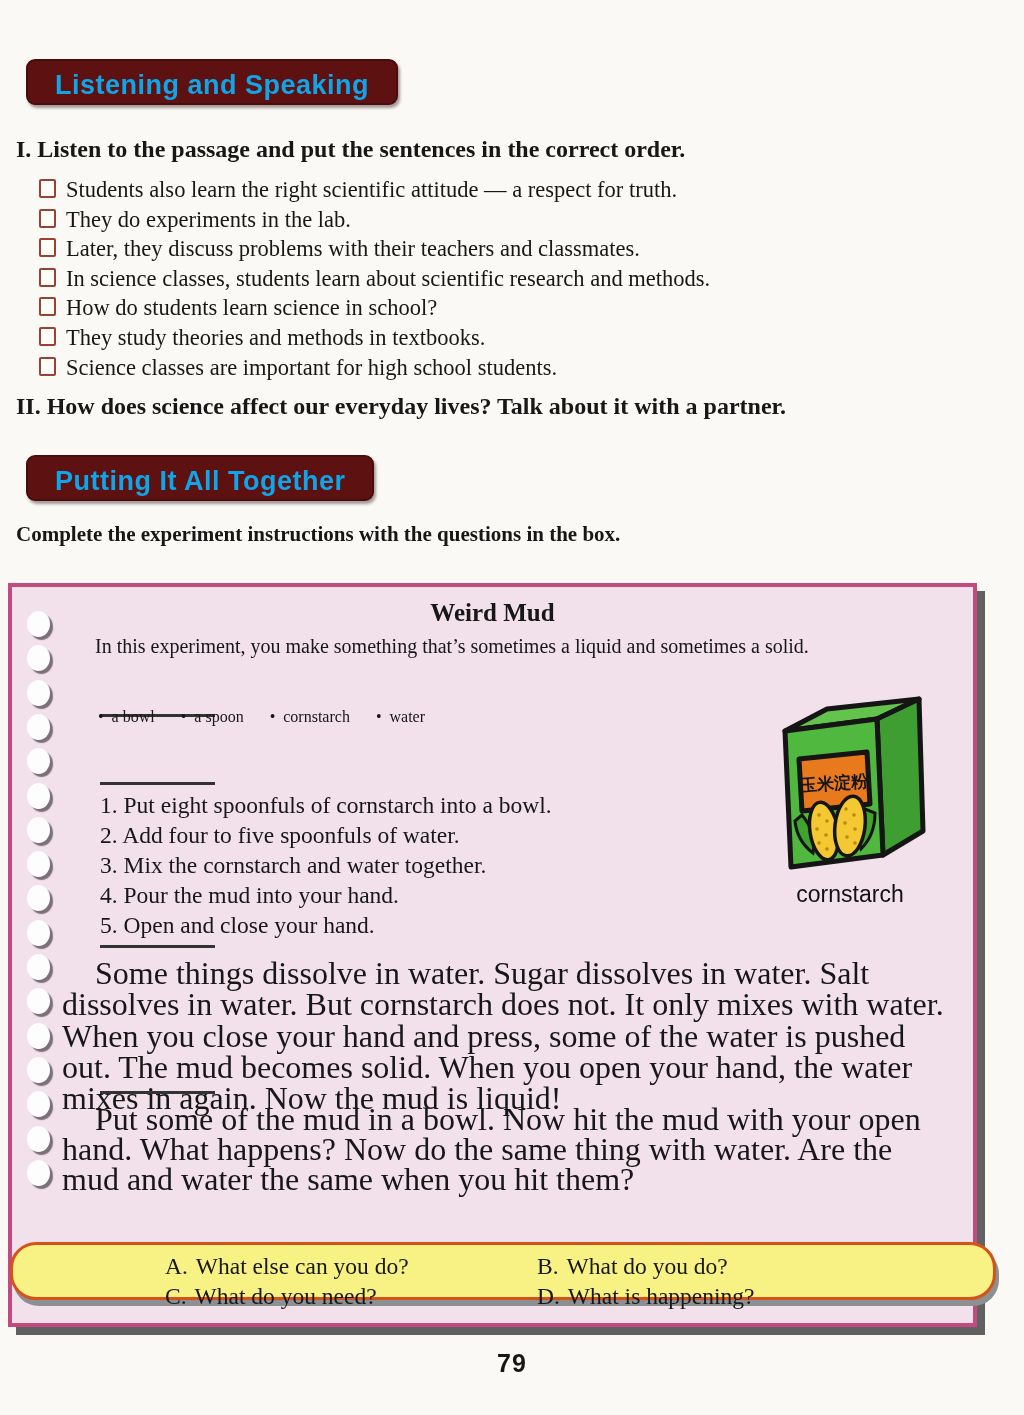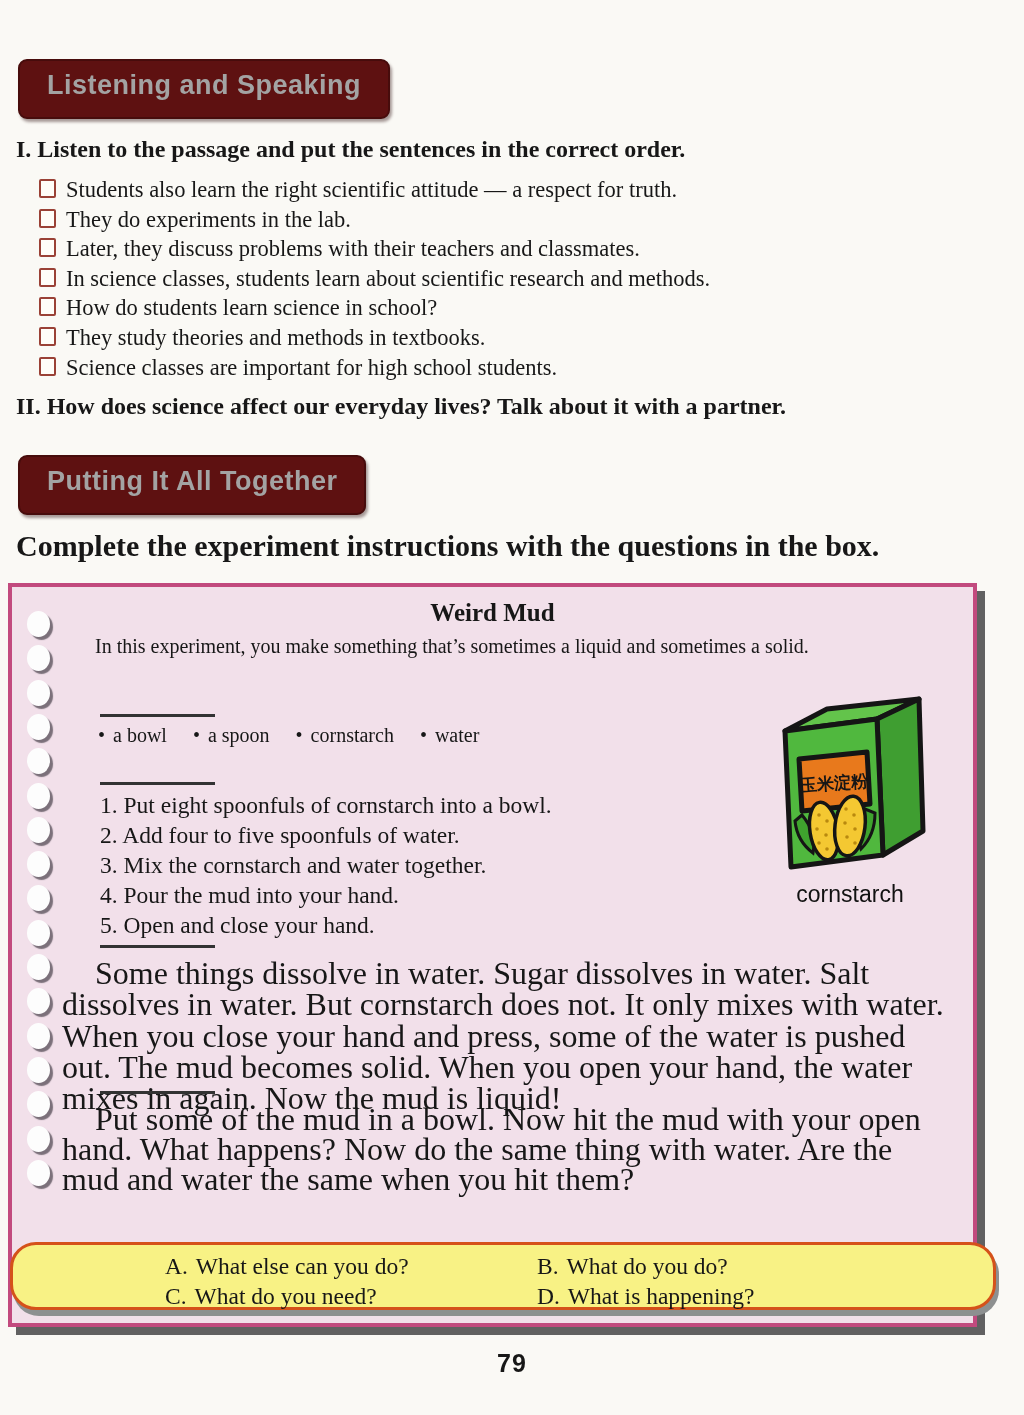--- a/index.html
+++ b/index.html
@@ -5,37 +5,37 @@
   * { margin:0; padding:0; box-sizing:border-box; }
   html,body { background:#e8e8e6; }
   .page {
     position:relative; width:1024px; height:1415px;
     background:#faf9f5; overflow:hidden;
     font-family:"Liberation Serif","DejaVu Serif",serif;
     color:#171717; margin:0 auto;
   }
   
   .banner {
-    position:absolute; left:18px; height:60px;
+    position:absolute; left:26px; height:46px;
     background:#5e1111; border:2px solid #470c0c; border-radius:9px;
-    color:#a3a3a3; font-family:"Liberation Sans","DejaVu Sans",sans-serif;
+    color:#0ea5e9; font-family:"Liberation Sans","DejaVu Sans",sans-serif;
     font-weight:bold; font-size:27px; line-height:48px;
     padding:0 27px; box-shadow:2px 3px 3px rgba(40,10,10,.4);
     letter-spacing:.5px;
   }
   #banner-listening { top:59px; }
   #banner-putting   { top:455px; }
   
   .task-heading {
     position:absolute; left:16px; width:960px;
     font-weight:bold; font-size:24px; line-height:28px;
   }
   #task1-heading { top:135px; }
   #task2-heading { top:392px; }
-  #putting-instruction { top:532px; font-size:30px; }
+  #putting-instruction { top:520px; font-size:21px; }
   
   .checklist { position:absolute; left:39px; top:176px; width:950px; }
   .chk-row { display:flex; align-items:flex-start; height:29.6px; font-size:22.5px; line-height:28px; }
   .chk {
     flex:0 0 auto; width:17px; height:19px; margin:3px 10px 0 0;
     border:2.5px solid #9a4136; background:#fffdf8; border-radius:2px;
   }
   
   .card {
     position:absolute; left:8px; top:583px; width:969px; height:744px;
@@ -49,37 +49,37 @@
   }
   .wm-title { position:absolute; left:0; top:12px; width:100%; text-align:center;
     font-weight:bold; font-size:25px; }
   .wm-intro { position:absolute; left:50px; top:44px; width:886px;
     font-size:20px; line-height:31px; text-indent:33px; }
   .blank { position:absolute; left:88px; width:115px; border-top:3px solid #333; }
   #blank-1 { top:127px; }
   #blank-2 { top:195px; }
   #blank-3 { top:358px; }
   #blank-4 { top:504px; }
-  .materials { position:absolute; left:86px; top:137px; display:flex; font-size:20px; }
+  .materials { position:absolute; left:86px; top:121px; display:flex; font-size:16px; }
   .mat { margin-right:26px; }
   .mat .blt { margin-right:8px; }
   .steps { position:absolute; left:88px; top:203px; width:640px; font-size:23.5px; }
   .step { line-height:30px; white-space:nowrap; }
   .wm-para { position:absolute; left:50px; width:895px; font-size:32px;
     line-height:31.3px; text-indent:33px; }
   #para-dissolve { top:371px; }
   #para-hit { top:517px; line-height:30px; }
   
   .fig { position:absolute; left:748px; top:96px; width:180px; text-align:center; }
   .fig figcaption { font-family:"Liberation Sans","DejaVu Sans",sans-serif;
     font-size:23px; color:#111; margin-top:2px; }
   .fig svg { display:block; margin:0 auto; }
   
   .options-box {
-    position:absolute; left:10px; top:1242px; width:986px; height:68px;
+    position:absolute; left:10px; top:1242px; width:986px; height:58px;
     background:#f8f285; border:3.5px solid #d5521a; border-radius:26px;
     box-shadow:3px 6px 0 #8d9090;
     padding:6px 0 0 152px;
   }
   .options-grid { display:grid; grid-template-columns:372px auto; }
   .opt { font-size:23.5px; line-height:30px; white-space:nowrap; }
   .opt .opt-key { margin-right:8px; }
   
   .page-num {
     position:absolute; left:0; top:1349px; width:100%; text-align:center;

